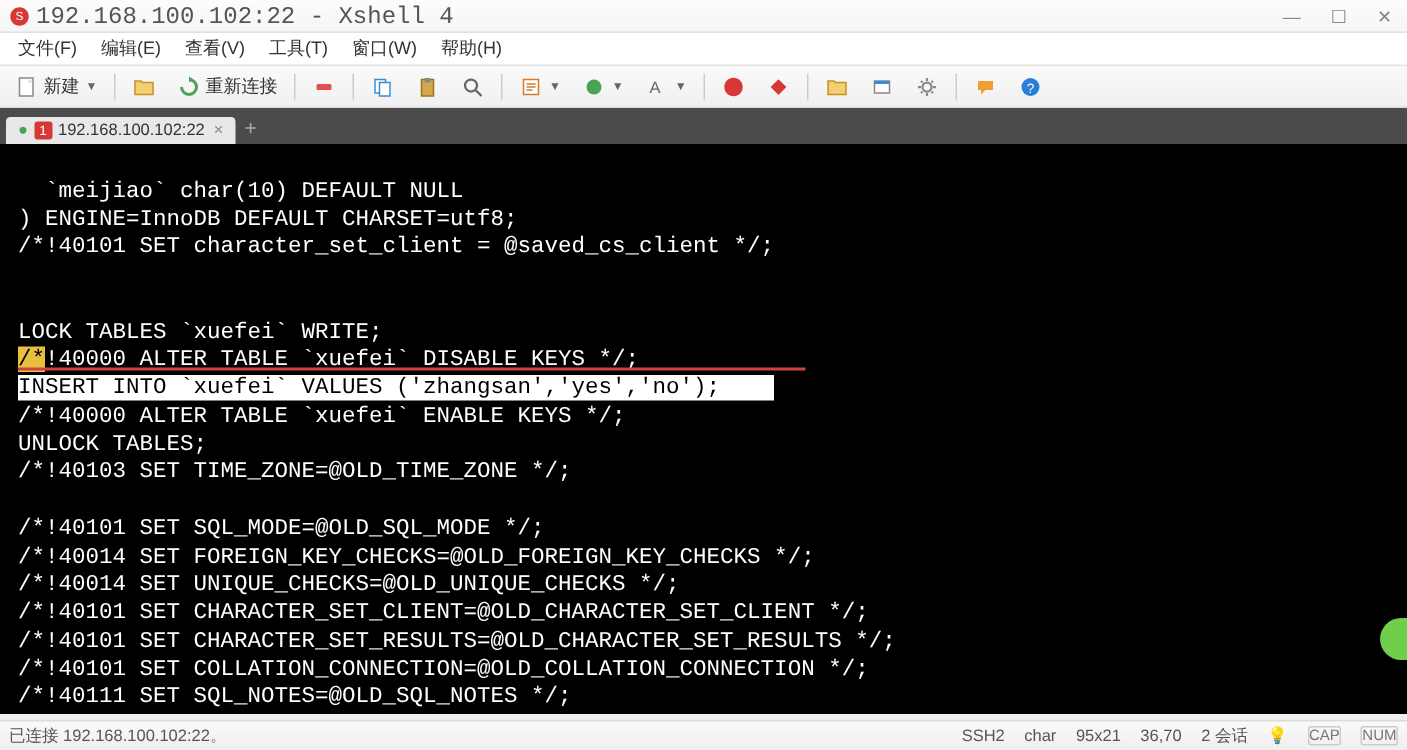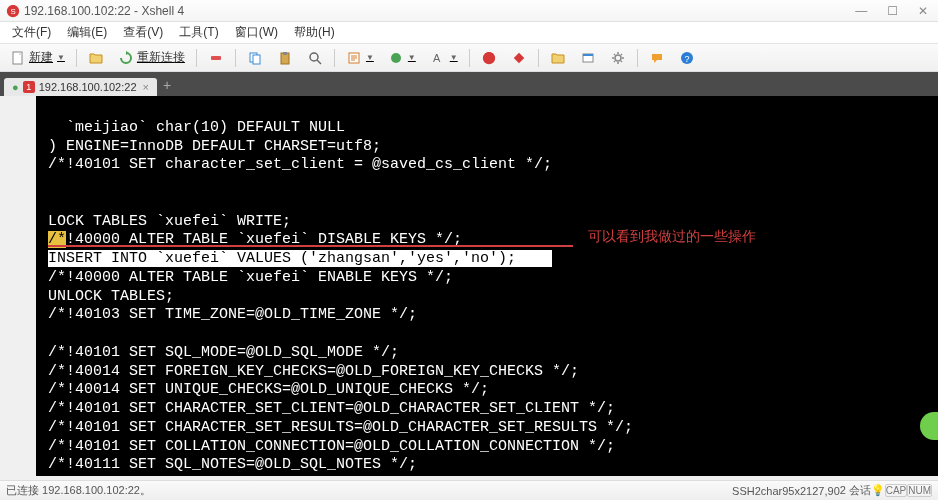--- a/index.html
+++ b/index.html
@@ -20,21 +20,21 @@
       padding: 0 6px;
       border-bottom: 1px solid #e0e0e0;
     }
     .titlebar .app-icon {
       width: 14px; height: 14px;
       margin-right: 4px;
       color: #d63838;
       display: inline-flex;
       align-items: center;
     }
-    .titlebar .title { color: #555; font-size: 12px; flex: 1; }
+    .titlebar .title { color: #555; font-size: 16px; flex: 1; font-family: Liberation Mono, monospace; }
     .win-controls { display: flex; gap: 12px; color: #888; font-size: 12px; }
     .win-controls span { cursor: pointer; padding: 0 4px; }
     .menubar {
       height: 22px;
       background: #fff;
       display: flex;
       align-items: flex-start;
       padding: 0 4px;
       border-bottom: 1px solid #e4e4e4;
     }
@@ -45,21 +45,20 @@
       font-size: 12px;
     }
     .toolbar {
       height: 28px;
       background: linear-gradient(#fafafa, #f0f0f0);
       display: flex;
       align-items: center;
       padding: 0 4px;
       border-bottom: 1px solid #dcdce0;
       gap: 2px;
-      text-decoration: underline;
     }
     .tb-btn {
       display: inline-flex;
       align-items: center;
       gap: 3px;
       padding: 2px 5px;
       border: 1px solid transparent;
       border-radius: 2px;
       cursor: pointer;
       color: #333;
@@ -103,21 +102,20 @@
       background: #000;
       color: #fff;
       font-family: "Consolas", "Courier New", monospace;
       font-size: 15px;
       line-height: 1.25;
       padding: 4px 8px 4px 12px;
       height: 380px;
       overflow: hidden;
       white-space: pre;
       position: relative;
-      margin-left: 36px;
     }
     .hl-yellow { background: #e8c040; color: #000; }
     .hl-white { background: #fff; color: #000; }
     .annotation {
       position: absolute;
       color: #d04040;
       font-family: "宋体", SimSun, serif;
       font-size: 14px;
       left: 552px;
       top: 132px;
@@ -134,21 +132,21 @@
       position: absolute;
       bottom: 0; left: 0; right: 0;
       height: 20px;
       background: linear-gradient(#fafafa,#eee);
       border-top: 1px solid #ddd;
       display: flex;
       align-items: center;
       padding: 0 6px;
       font-size: 11px;
       color: #555;
-      gap: 0;
+      gap: 13px;
     }
     .statusbar .sfill { flex: 1; }
     .statusbar .pill {
       border: 1px solid #ccc;
       padding: 0 0;
       border-radius: 2px;
       color: #777;
       font-size: 10px;
     }
     .green-badge {
@@ -358,29 +356,28 @@
 <span>/*!40101 SET SQL_MODE=@OLD_SQL_MODE */;</span>
 <span>/*!40014 SET FOREIGN_KEY_CHECKS=@OLD_FOREIGN_KEY_CHECKS */;</span>
 <span>/*!40014 SET UNIQUE_CHECKS=@OLD_UNIQUE_CHECKS */;</span>
 <span>/*!40101 SET CHARACTER_SET_CLIENT=@OLD_CHARACTER_SET_CLIENT */;</span>
 <span>/*!40101 SET CHARACTER_SET_RESULTS=@OLD_CHARACTER_SET_RESULTS */;</span>
 <span>/*!40101 SET COLLATION_CONNECTION=@OLD_COLLATION_CONNECTION */;</span>
 <span>/*!40111 SET SQL_NOTES=@OLD_SQL_NOTES */;</span>
 <span></span>
 
 <div class="underline-red"></div>
-<div class="annotation">可以看到我做过的一些操作</div>
 </div>
 
 <div class="green-badge"></div>
 
 <div class="statusbar">
   <span>已连接 192.168.100.102:22。</span>
   <span class="sfill"></span>
   <span>SSH2</span>
   <span>char</span>
   <span>95x21</span>
-  <span>27,90</span>
+  <span>36,70</span>
   <span>2 会话</span>
   <span style="color:#e8b020;">💡</span>
   <span class="pill">CAP</span>
   <span class="pill">NUM</span>
 </div>
 
 </body></html>

